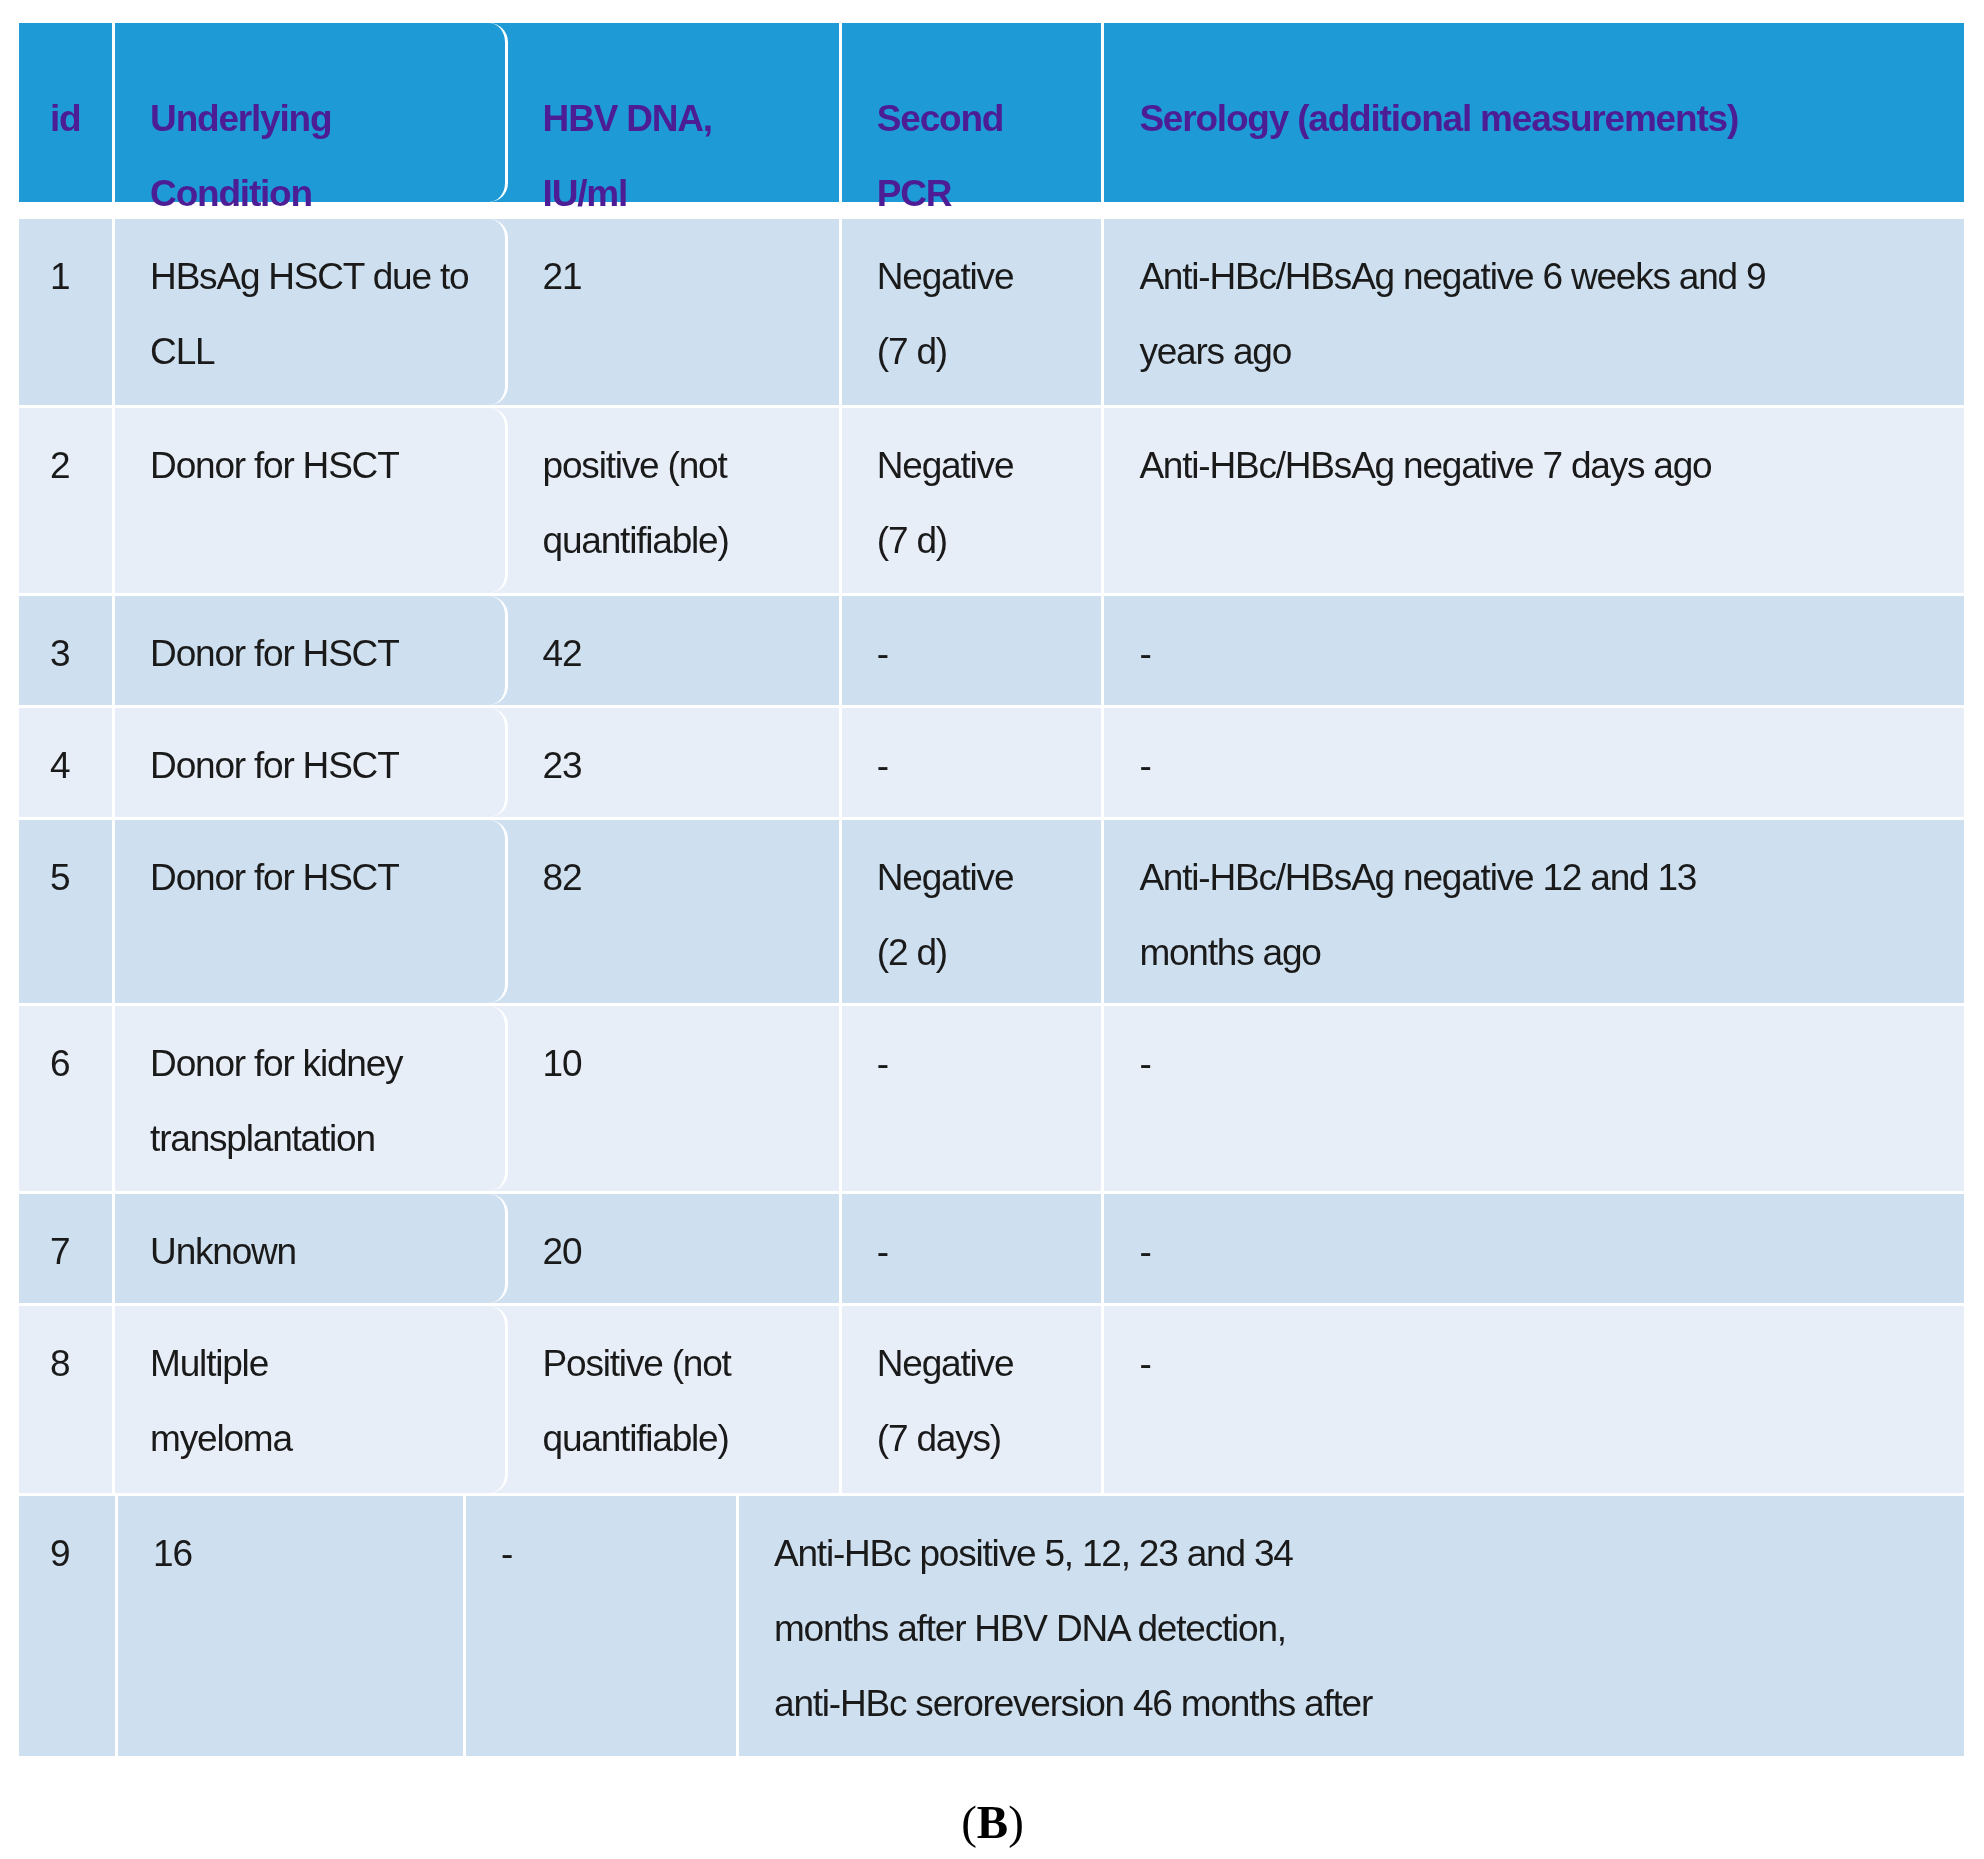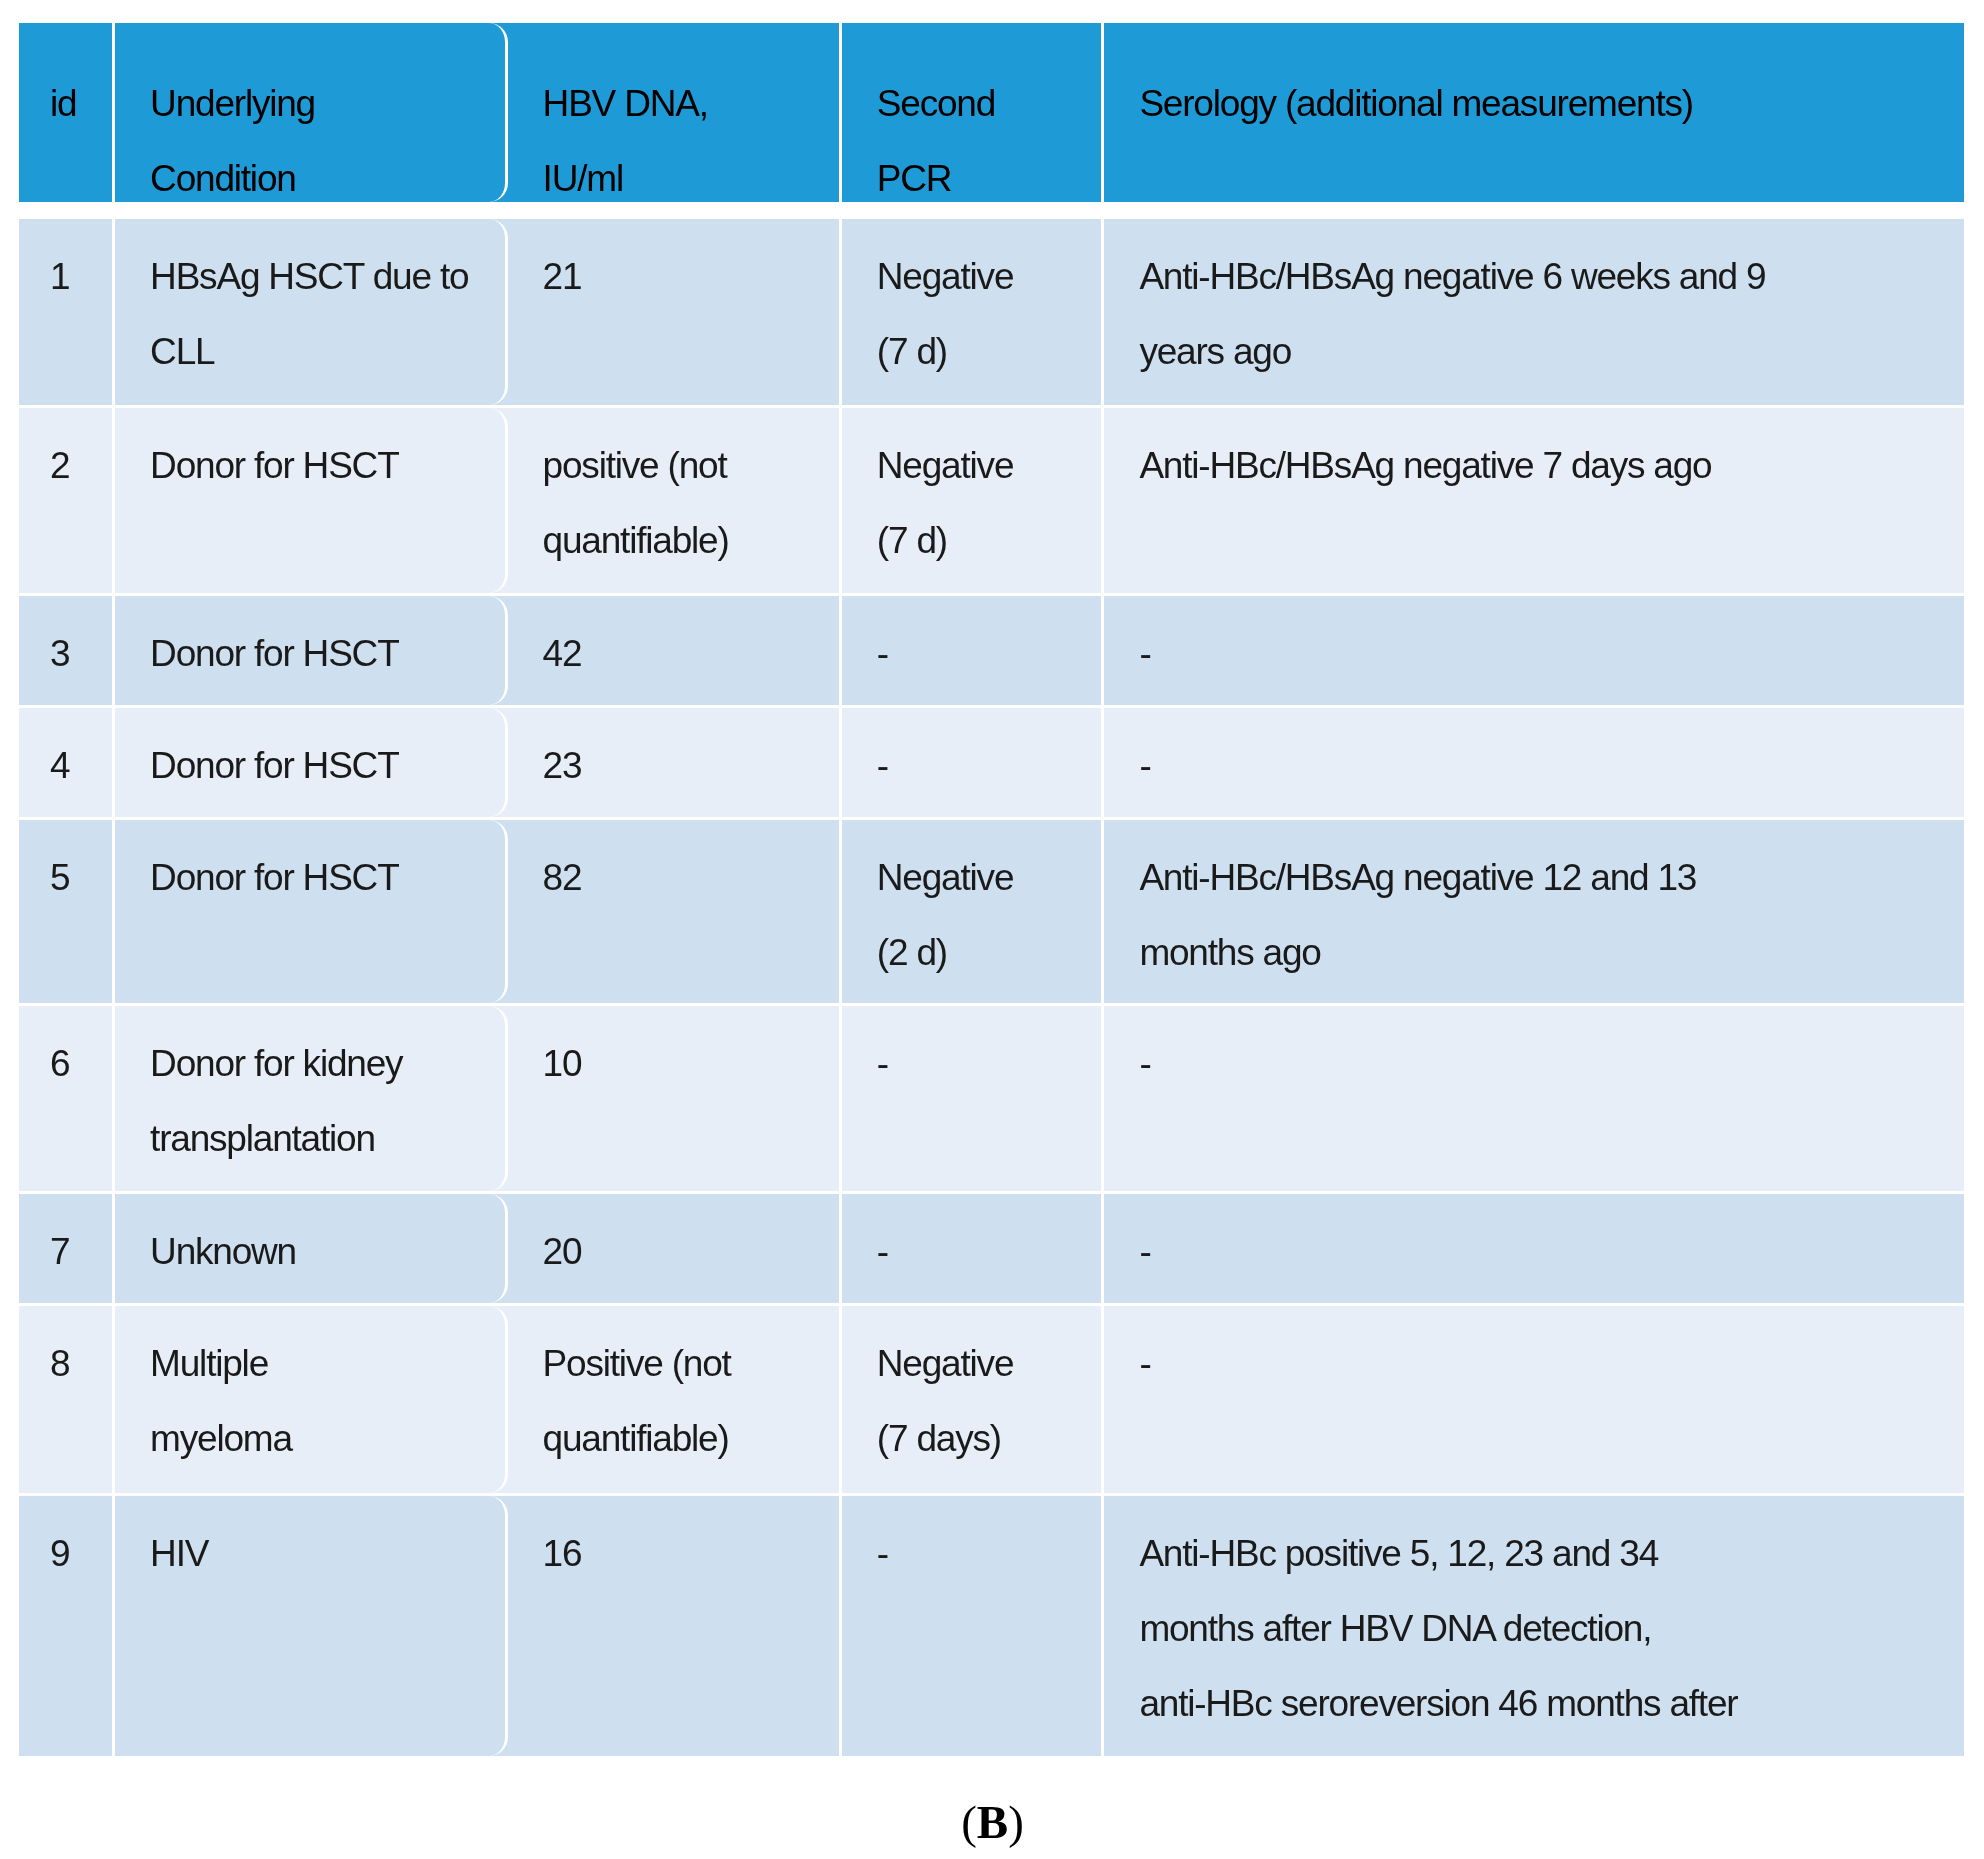--- a/index.html
+++ b/index.html
@@ -39,23 +39,23 @@
   .c1 { width: 409px; border-radius: 19px; }
   .c2 { width: 348px; }
   .c3 { width: 273px; }
   .c4 { width: 898px; }
 
   .header {
     background: #1e9bd7;
     height: 179px;
   }
   .header .cell {
-    font-weight: normal;
-    color: #000000;
-    padding-top: 43px;
+    font-weight: bold;
+    color: #4c1d95;
+    padding-top: 58px;
     white-space: pre-line;
   }
   .gap { height: 16.7px; background: #ffffff; }
 
   .body-row .cell {
     padding-top: 20.4px;
     white-space: pre-line;
   }
   .body-row { border-bottom: 3.1px solid #ffffff; }
   .row.dark  { background: #cedfef; }
@@ -159,21 +159,20 @@
 myeloma</div>
     <div class="cell c2">Positive (not
 quantifiable)</div>
     <div class="cell c3">Negative
 (7 days)</div>
     <div class="cell c4">-</div>
   </div>
 
   <div class="row body-row dark" style="height:260px; border-bottom:none">
     <div class="cell c0">9</div>
-    <div class="cell c1">HIV</div>
     <div class="cell c2">16</div>
     <div class="cell c3">-</div>
     <div class="cell c4">Anti-HBc positive 5, 12, 23 and 34
 months after HBV DNA detection,
 anti-HBc seroreversion 46 months after</div>
   </div>
 </div>
 
 <div class="caption"><span>(</span><b>B</b><span>)</span></div>
 

